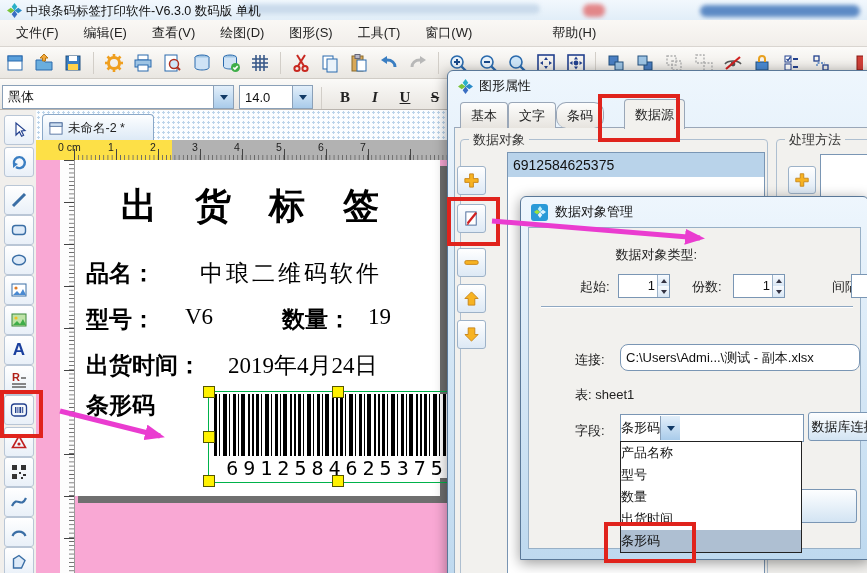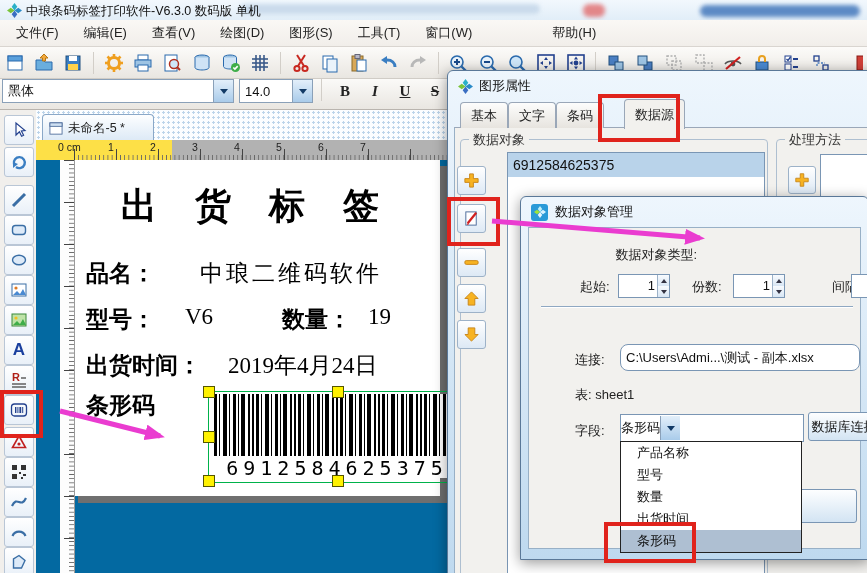--- a/index.html
+++ b/index.html
@@ -15,21 +15,21 @@
   .menubar{left:0;top:20px;width:867px;height:26px;background:linear-gradient(#faf8f5,#f1eeea);
            border-bottom:1px solid #d9d5d0;display:flex;align-items:center;font-size:13px;color:#222;}
   .menu-item{padding:3px 9px;margin-left:7px;cursor:default;}
   .menu-help{margin-left:62px;}
   
   .toolbar{left:0;top:47px;width:867px;height:31px;background:linear-gradient(#fcfbf9,#e9e6e1);
            border-bottom:1px solid #d0ccc6;display:flex;align-items:center;}
   .ticon{width:24px;height:24px;margin:0 4px;display:inline-flex;align-items:center;justify-content:center;border-radius:3px;}
   .tsep{width:1px;height:22px;background:#d2cec8;margin:0 5px;}
   .fontbar{left:0;top:79px;width:713px;height:30px;background:linear-gradient(#fbfaf8,#e9e6e1);
-           border-bottom:1px solid #b9b4ae;display:flex;align-items:flex-start;}
+           border-bottom:1px solid #b9b4ae;display:flex;align-items:flex-end;}
   .combo{height:22px;background:#fff;border:1px solid #8aa0b8;display:flex;align-items:center;position:relative;}
   .combo .cval{flex:1;padding:0 5px;font-size:13px;color:#111;white-space:nowrap;overflow:hidden;}
   .carr{width:19px;height:100%;background:linear-gradient(#e3effa,#a9cbea);border-left:1px solid #8aa0b8;
         display:flex;align-items:center;justify-content:center;}
   .tri-dn{width:0;height:0;border-left:4px solid transparent;border-right:4px solid transparent;border-top:5px solid #123a66;}
   .fmtbtn{width:24px;height:24px;display:inline-flex;align-items:center;justify-content:center;
           font-family:"Liberation Serif",serif;font-weight:bold;font-size:15px;color:#222;margin:0 3px;}
   
   .toolcol{left:0;top:110px;width:36px;height:463px;background:#f1efec;border-right:1px solid #cfcac4;}
   .vtool{position:absolute;left:4px;width:28px;height:28px;border:1px solid #b9c6d6;border-radius:3px;
@@ -44,21 +44,21 @@
   .hr-minor{position:absolute;left:38px;right:0;bottom:0;height:5px;
             background:linear-gradient(90deg,#666 0 1px,transparent 1px);background-size:4.2px 100%;}
   .hr-major{position:absolute;left:38px;right:0;bottom:0;height:11px;
             background:linear-gradient(90deg,#444 0 1px,transparent 1px);background-size:42px 100%;}
   .hr-num{position:absolute;top:1px;font-size:10.5px;color:#222;}
   .vruler{left:60px;top:160px;width:14px;height:413px;background:#fdfdfd;border-right:1px solid #9a9a9a;}
   .vr-minor{position:absolute;top:0;bottom:0;right:0;width:5px;
             background:linear-gradient(180deg,#666 0 1px,transparent 1px);background-size:100% 4.2px;}
   .vr-major{position:absolute;top:0;bottom:0;right:0;width:10px;
             background:linear-gradient(180deg,#444 0 1px,transparent 1px);background-size:100% 42px;}
-  .canvas{left:36px;top:160px;width:467px;height:413px;background:#0369a1;}
+  .canvas{left:36px;top:160px;width:467px;height:413px;background:#f9a8d4;}
   .page{position:absolute;left:38px;top:0;width:366px;height:336px;background:#fff;}
   .pg-shadow-b{position:absolute;left:42px;top:336px;width:368px;height:7px;background:#6f6f6f;}
   .pg-shadow-r{position:absolute;left:404px;top:6px;width:7px;height:337px;background:#6f6f6f;}
   .lbl-title{position:absolute;left:0;top:22px;width:100%;text-align:center;font-size:36px;font-weight:bold;
              letter-spacing:14px;color:#000;white-space:nowrap;}
   .lbl-key{position:absolute;font-size:23px;font-weight:bold;color:#000;white-space:nowrap;}
   .lbl-val{position:absolute;font-size:23px;font-family:"Liberation Serif","DejaVu Serif",serif;color:#000;white-space:nowrap;}
   .bc-bars{position:absolute;left:140px;top:234px;width:246px;height:64px;
     background:repeating-linear-gradient(90deg,#000 0 3px,#fff 3px 5px,#000 5px 6px,#fff 6px 9px,#000 9px 13px,#fff 13px 15px,#000 15px 16px,#fff 16px 19px,#000 19px 22px,#fff 22px 24px,#000 24px 25px,#fff 25px 27px,#000 27px 31px,#fff 31px 34px,#000 34px 36px,#fff 36px 38px,#000 38px 40px,#fff 40px 42px);}
   .bc-digits{position:absolute;left:140px;top:296px;width:246px;height:22px;background:#fff;text-align:center;
@@ -82,21 +82,21 @@
   .fld{position:absolute;background:#fff;border:1px solid #7a96b4;font-size:13px;color:#111;
        display:flex;align-items:center;padding:0 5px;white-space:nowrap;overflow:hidden;}
   .lab13{position:absolute;font-size:13px;color:#222;white-space:nowrap;}
   .spin{position:absolute;height:22px;background:#fff;border:1px solid #7a96b4;display:flex;}
   .spin .sv{flex:1;font-size:13px;color:#111;text-align:right;padding:3px 2px 0 0;}
   .spin .sb{width:11px;display:flex;flex-direction:column;border-left:1px solid #9db2c8;}
   .spin .sb div{flex:1;background:linear-gradient(#f8fbfe,#d8e6f4);display:flex;align-items:center;justify-content:center;}
   .tri-u6{width:0;height:0;border-left:3px solid transparent;border-right:3px solid transparent;border-bottom:4px solid #334;}
   .tri-d6{width:0;height:0;border-left:3px solid transparent;border-right:3px solid transparent;border-top:4px solid #334;}
   .ddlist{position:absolute;background:#fff;border:1px solid #222;z-index:5;}
-  .dditem{height:22px;line-height:22px;padding-left:16px;font-size:13px;color:#111;}
+  .dditem{height:22px;line-height:22px;padding-left:0;font-size:13px;color:#111;}
   .dditem.sel{background:#aebfd2;}
   .pushbtn{position:absolute;border:1px solid #7a96b4;border-radius:3px;font-size:13px;color:#111;
            background:linear-gradient(#fdfeff,#d3e4f3);display:flex;align-items:center;justify-content:center;white-space:nowrap;overflow:hidden;}
   
   .redbox{position:absolute;border:4px solid #e0231c;z-index:40;}
   .anno-svg{position:absolute;left:0;top:0;width:867px;height:573px;z-index:41;pointer-events:none;}
 </style>
 </head>
 <body>
 
@@ -459,21 +459,21 @@
       </svg>
     </div>
 </div>
 
 <div class="abs tabbar">
   <div class="doctab">
     <svg width="14" height="13" viewBox="0 0 16 15" style="margin:0 5px 0 6px;">
         <rect x="1" y="1" width="14" height="13" fill="#fff" stroke="#4a6a9a"></rect>
         <rect x="1" y="1" width="14" height="4" fill="#cfe0f2" stroke="#4a6a9a"></rect>
       </svg>
-    <span>未命名-5 *</span>
+    <span>未命名-2 *</span>
   </div>
 </div>
 
 <div class="abs hruler">
   <div class="hr-gray"></div>
   <div class="hr-minor"></div>
   <div class="hr-major"></div>
   <span class="hr-num" style="left:22px;">0 cm</span>
   <span class="hr-num" style="left:72px;">1</span>
   <span class="hr-num" style="left:114px;">2</span>
@@ -528,21 +528,21 @@
     <span>图形属性</span>
   </div>
   <div class="dlg-body" style="left:6px;top:56px;width:416px;height:462px;border-top:1px solid #9aa7b8;"></div>
 
   <div class="tab" style="left:12px;top:31px;z-index:4;">
       <span>基本</span>
     </div>
   <div class="tab" style="left:60px;top:31px;z-index:4;">
       <span>文字</span>
     </div>
-  <div class="tab" style="left:108px;top:31px;z-index:4;">
+  <div class="tab" style="left:108px;top:31px;z-index:4;border-radius:10px;">
       <span>条码</span>
     </div>
   <div class="tab sel" style="left:156px;top:28px;z-index:4;">
       <span>数据源</span>
     </div>
 
   <div class="group" style="left:12px;top:68px;width:306px;height:440px;">
     <span class="group-lab">数据对象</span>
   </div>
   <div class="listbox" style="left:59px;top:81px;width:256px;height:425px;">

